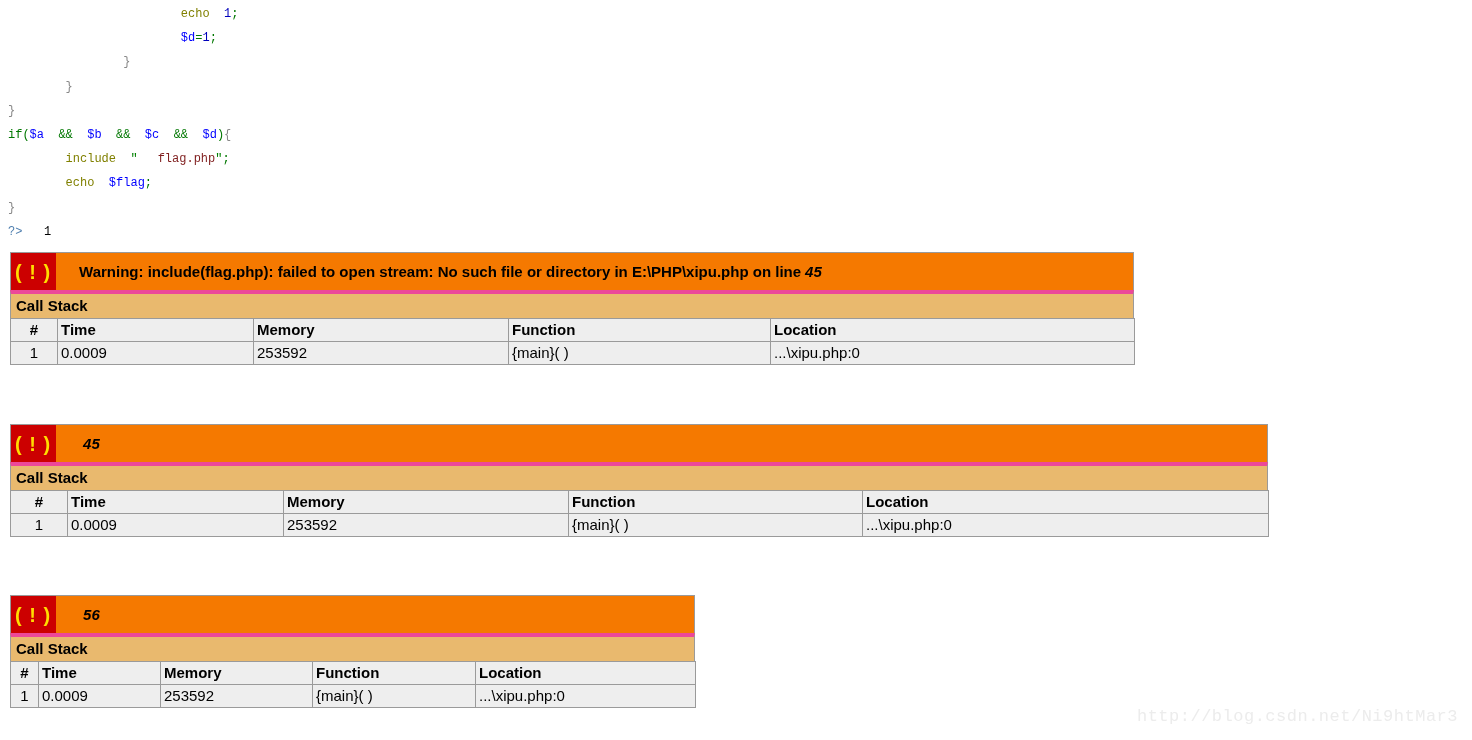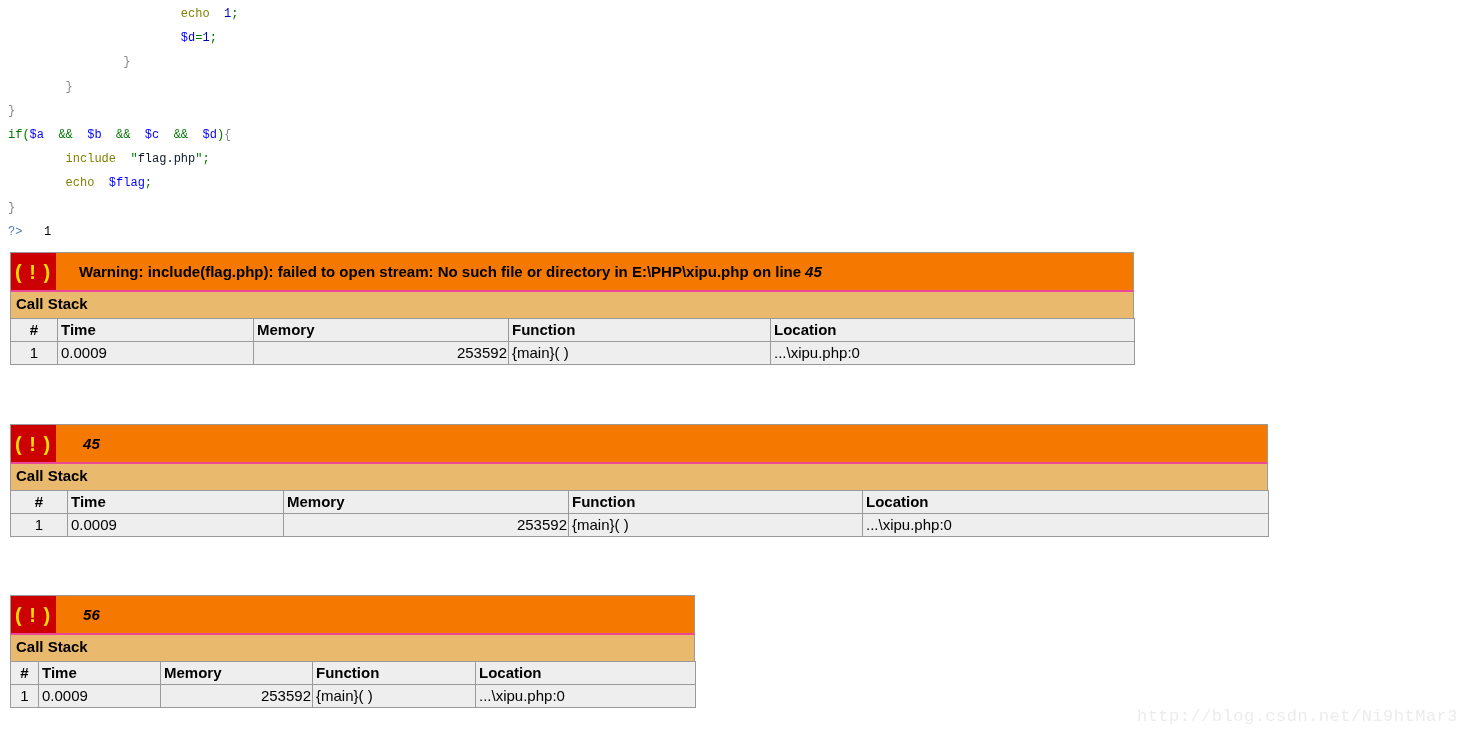--- a/index.html
+++ b/index.html
@@ -24,21 +24,21 @@
     font-family: "Liberation Mono", monospace;
     font-size: 12px;
     line-height: 24.2px;
     white-space: pre;
     color: #000080;
   }
   .code-line { white-space: pre; }
   .tok-kw       { color: #808000; }     
   .tok-var      { color: #0000ff; }     
   .tok-num      { color: #0000bb; }     
-  .tok-str      { color: #0f172a; }     
+  .tok-str      { color: #7f1d1d; margin-left: 20px; }     
   .tok-quote    { color: #008000; }     
   .tok-punct    { color: #007700; }     
   .tok-brace    { color: #888888; }
   .tok-tag      { color: #4f7faf; }     
   .tok-plain    { color: #000000; }
 
   
   .xdebug-box {
     position: absolute;
     font-family: "Liberation Sans", sans-serif;
@@ -85,21 +85,21 @@
     padding-left: 4px;
   }
 
   .xdebug-callstack {
     background: #e9b96e;
     color: #000000;
     font-weight: bold;
     font-size: 15px;
     padding: 3px 0 8px 5px;
     border: 1px solid #9a9a9a;
-    border-top: 2px solid #ec4899;
+    border-top: 4px solid #ec4899;
     border-bottom: none;
     box-sizing: border-box;
     white-space: nowrap;
   }
 
   .xdebug-table {
     border-collapse: collapse;
     table-layout: fixed;
     background: #eeeeee;
     box-sizing: border-box;
@@ -114,21 +114,21 @@
     white-space: nowrap;
     background: #eeeeee;
   }
   .xdebug-table th {
     font-weight: bold;
     text-align: left;
   }
   .xdebug-table th.c-num { text-align: center; }
   .xdebug-table td.c-num { text-align: center; }
   .xdebug-table td.c-time { text-align: left; padding-right: 10px; }
-  .xdebug-table td.c-mem  { text-align: right; padding-right: 1px; }
+  .xdebug-table td.c-mem  { padding-right: 1px; }
 
   
   .watermark {
     position: absolute;
     right: 14px;
     bottom: 14px;
     color: #ececec;
     font-family: "Liberation Mono", monospace;
     font-size: 17px;
     letter-spacing: 0.5px;

